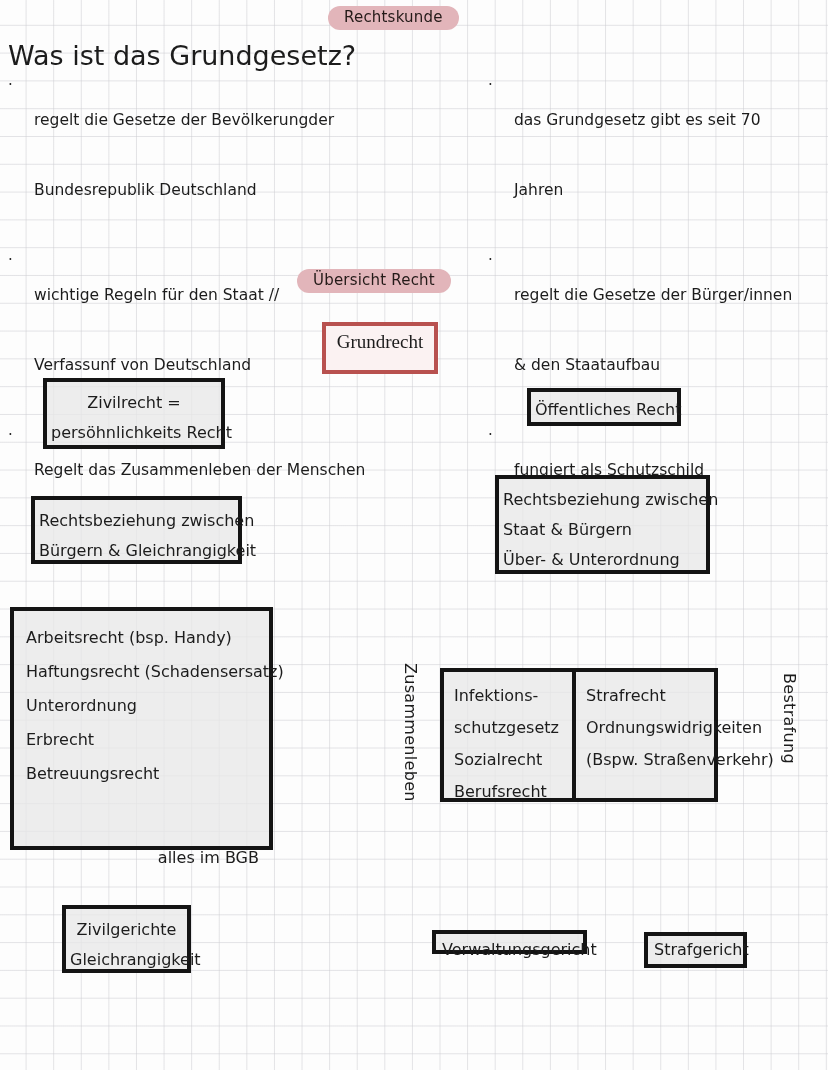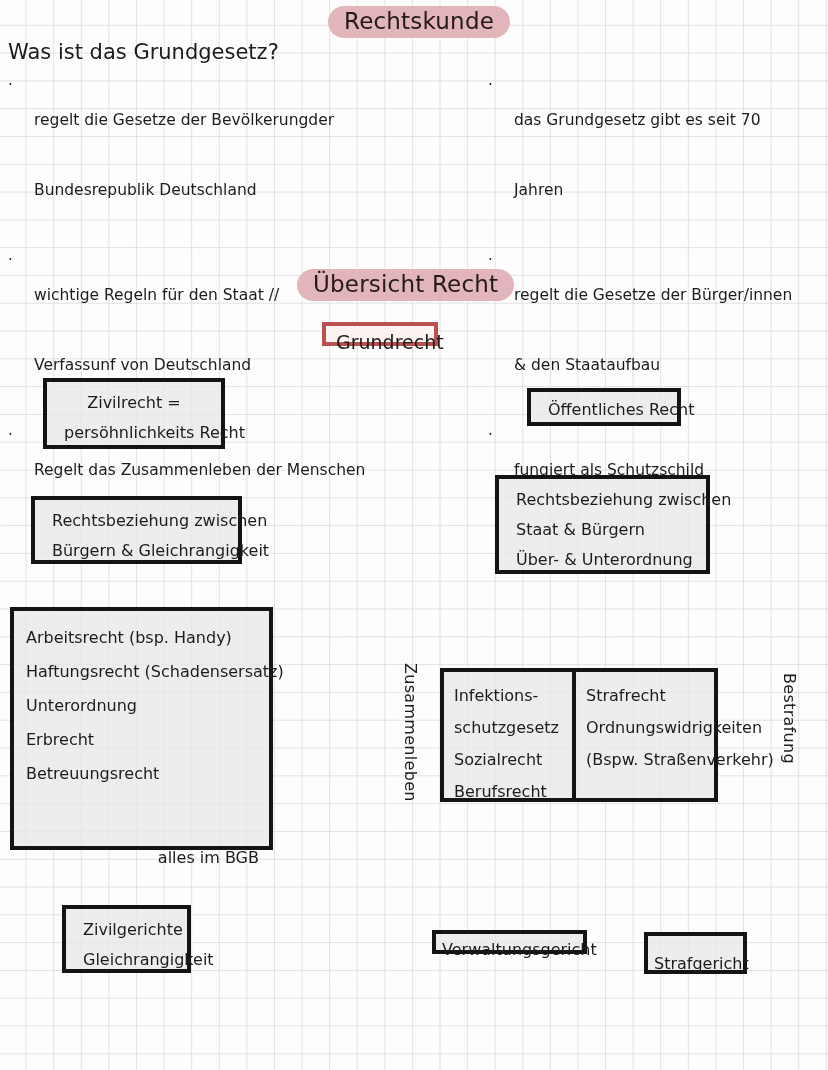--- a/index.html
+++ b/index.html
@@ -25,28 +25,28 @@
   
   .node { position: absolute; box-sizing: border-box; }
 
   
   .pill {
     background: #e2b5ba;
     border-radius: 16px;
     padding: 2px 16px 4px 16px;
     display: inline-block;
     white-space: nowrap;
-    font-size: 23px;
+    font-size: 15px;
     letter-spacing: .2px;
     color: #241a18;
   }
 
   
   .heading {
-    font-size: 21px;
+    font-size: 27px;
     white-space: nowrap;
   }
 
   
   .bul-list { position: absolute; }
   .bul-row {
     display: flex;
     align-items: flex-start;
     font-size: 15.5px;
     line-height: 35px;
@@ -60,21 +60,21 @@
     color: #2a2a2a;
   }
   .bul-text { white-space: pre-line; }
   .bul-text .cont { display: block; }
 
   
   .box {
     border: 4px solid #141414;
     background: rgba(232,232,232,0.78);
     box-sizing: border-box;
-    padding: 6px 17px;
+    padding: 6px 4px;
     font-size: 16px;
     line-height: 30px;
   }
   .box.center { text-align: center; }
   .box .ln { display: block; white-space: nowrap; }
 
   
   .redbox {
     border: 4px solid #b8514f;
     background: #fbf2f2;
@@ -174,21 +174,21 @@
       <span class="bul-text">
         <span class="cont">fungiert als Schutzschild</span>
       </span>
     </div>
   </div>
 
   <div class="node" style="left:297px; top:269px;">
     <span class="pill">Übersicht Recht</span>
   </div>
 
-  <div class="node redbox" style="left:322px; top:322px; width:116px; height:24px;">
+  <div class="node redbox" style="left:322px; top:322px; width:116px; height:52px;font-family:Liberation Serif, serif;">
     <span>Grundrecht</span>
   </div>
 
   <div class="node box center" style="left:43px; top:378px; width:182px; height:71px;">
     <span class="ln">Zivilrecht =</span>
     <span class="ln">persöhnlichkeits Recht</span>
   </div>
 
   <div class="node box center" style="left:527px; top:388px; width:154px; height:38px; line-height:24px;">
     <span class="ln">Öffentliches Recht</span>
@@ -234,17 +234,17 @@
 
   <div class="node box center" style="left:62px; top:905px; width:129px; height:68px;">
     <span class="ln">Zivilgerichte</span>
     <span class="ln">Gleichrangigkeit</span>
   </div>
 
   <div class="node box center" style="left:432px; top:930px; width:155px; height:24px; line-height:22px; padding:5px 6px;">
     <span class="ln">Verwaltungsgericht</span>
   </div>
 
-  <div class="node box center" style="left:644px; top:932px; width:103px; height:36px; line-height:22px; padding:17px 6px;">
+  <div class="node box center" style="left:644px; top:932px; width:103px; height:36px; line-height:22px; padding:3px 6px;">
     <span class="ln">Strafgericht</span>
   </div>
 
 </div>
 
 </body></html>

